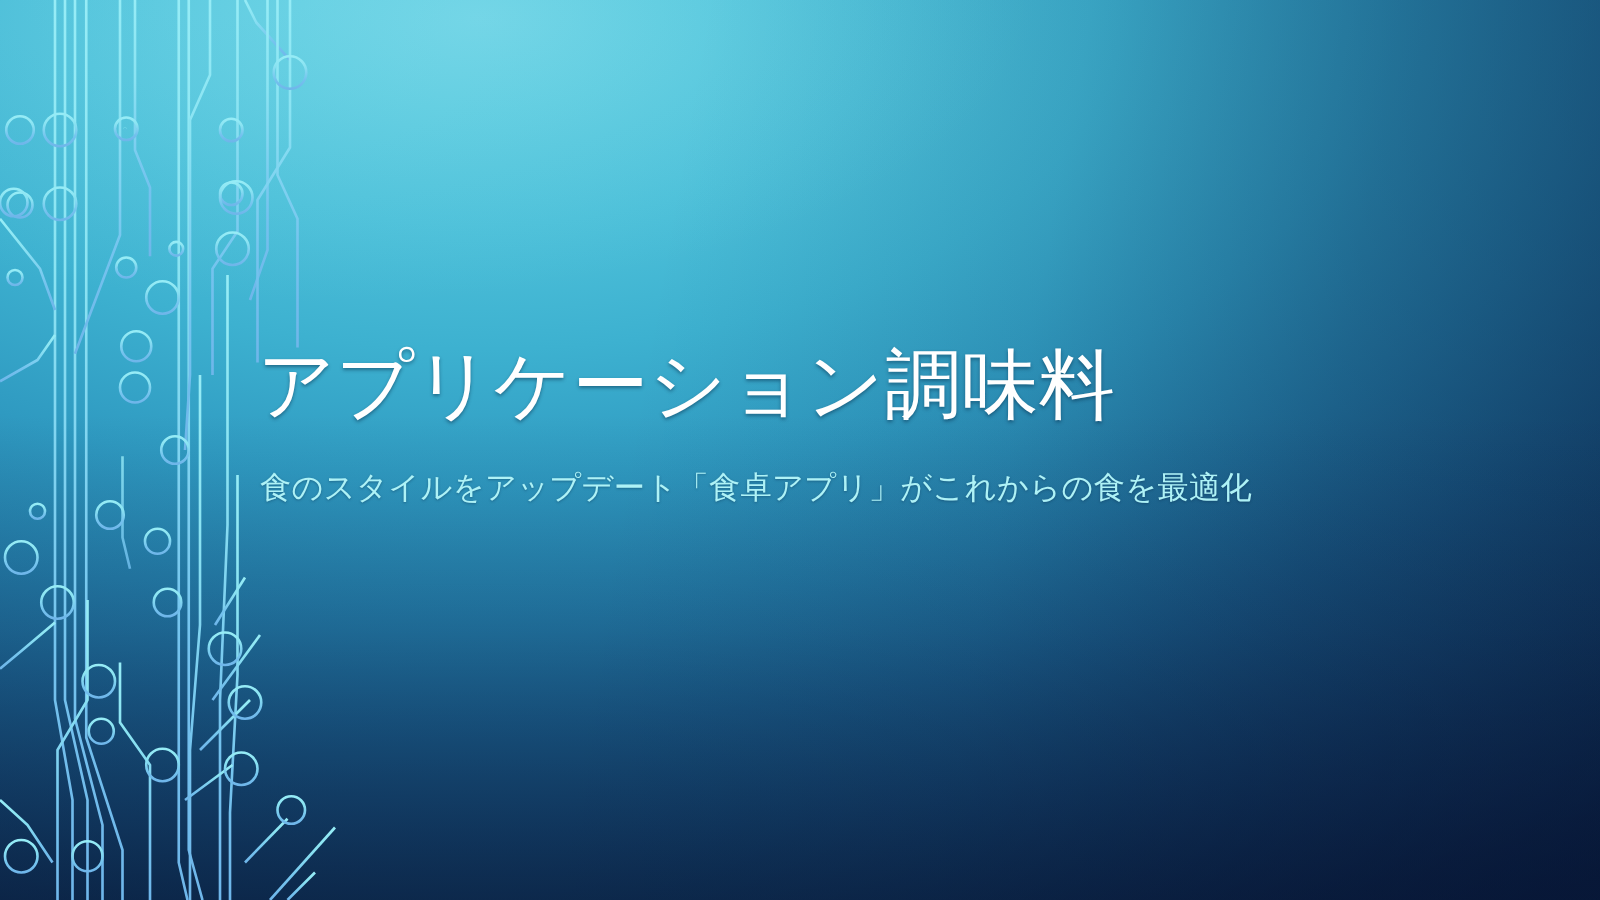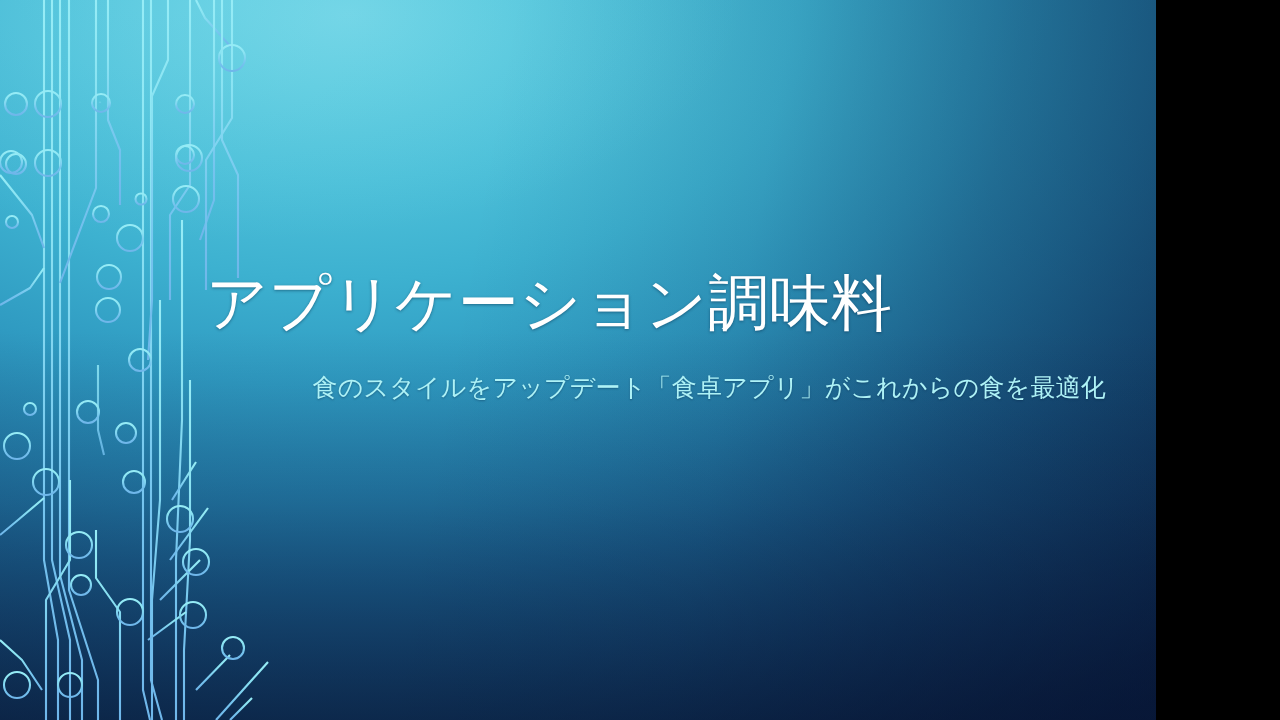--- a/index.html
+++ b/index.html
@@ -2,24 +2,24 @@
 <html><head>
 <meta charset="utf-8">
 <style>
   html, body {
     margin: 0;
     padding: 0;
     background: #000;
   }
   #slide {
     position: relative;
-    width: 1156px;
+    width: 1280px;
     height: 720px;
     overflow: hidden;
-    font-family: Liberation Mono, monospace;
+    font-family: Liberation Sans, sans-serif;
     background-color: #0d2450;
   }
   
   .bg-base {
     position: absolute;
     inset: 0;
     background:
       radial-gradient(125% 115% at 30% 2%,
         #6ed2e4 0%,
         #5ecbdf 9%,
@@ -96,21 +96,20 @@
   }
   .slide-subtitle {
     margin: 26px 0 0 2px;
     font-weight: 400;
     font-size: 25px;
     line-height: 32px;
     letter-spacing: 0.2px;
     color: #aef2f6;
     text-shadow: 0 1px 2px rgba(3,30,60,0.35);
     white-space: nowrap;
-    text-align: right;
   }
 </style>
 </head>
 <body>
 
 <div id="slide">
 
   <div class="bg-base"></div>
   <div class="bg-tint-right"></div>
   <div class="bg-tint-bottom"></div>

